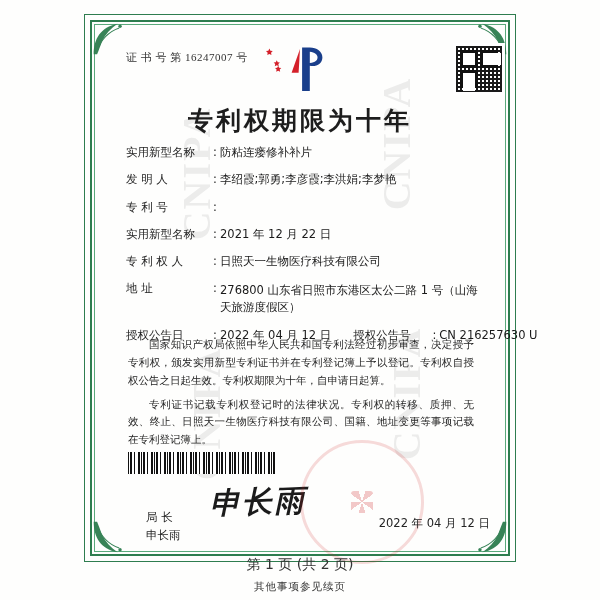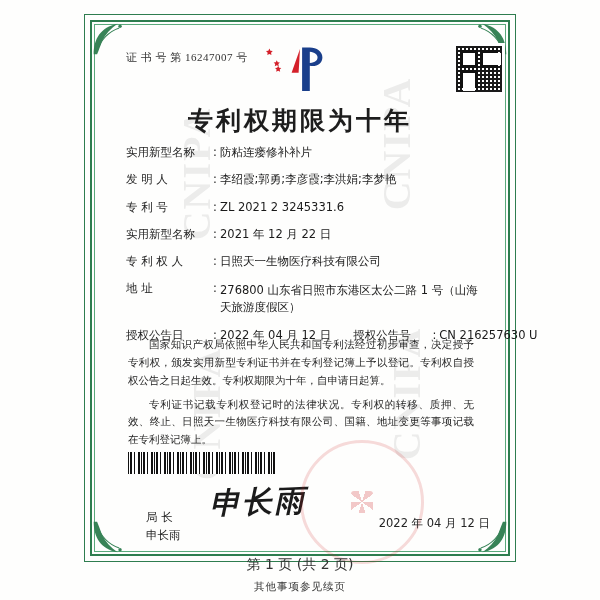--- a/index.html
+++ b/index.html
@@ -365,21 +365,20 @@
 
     <div class="frow">
       <span class="flabel">发 明 人</span>
       <span class="fcolon">:</span>
       <span class="fvalue">李绍霞;郭勇;李彦霞;李洪娟;李梦艳</span>
     </div>
 
     <div class="frow">
       <span class="flabel">专 利 号</span>
       <span class="fcolon">:</span>
-      <span class="fvalue">ZL 2021 2 3245331.6</span>
     </div>
 
     <div class="frow">
       <span class="flabel">实用新型名称</span>
       <span class="fcolon">:</span>
       <span class="fvalue">2021 年 12 月 22 日</span>
     </div>
 
     <div class="frow">
       <span class="flabel">专 利 权 人</span>

